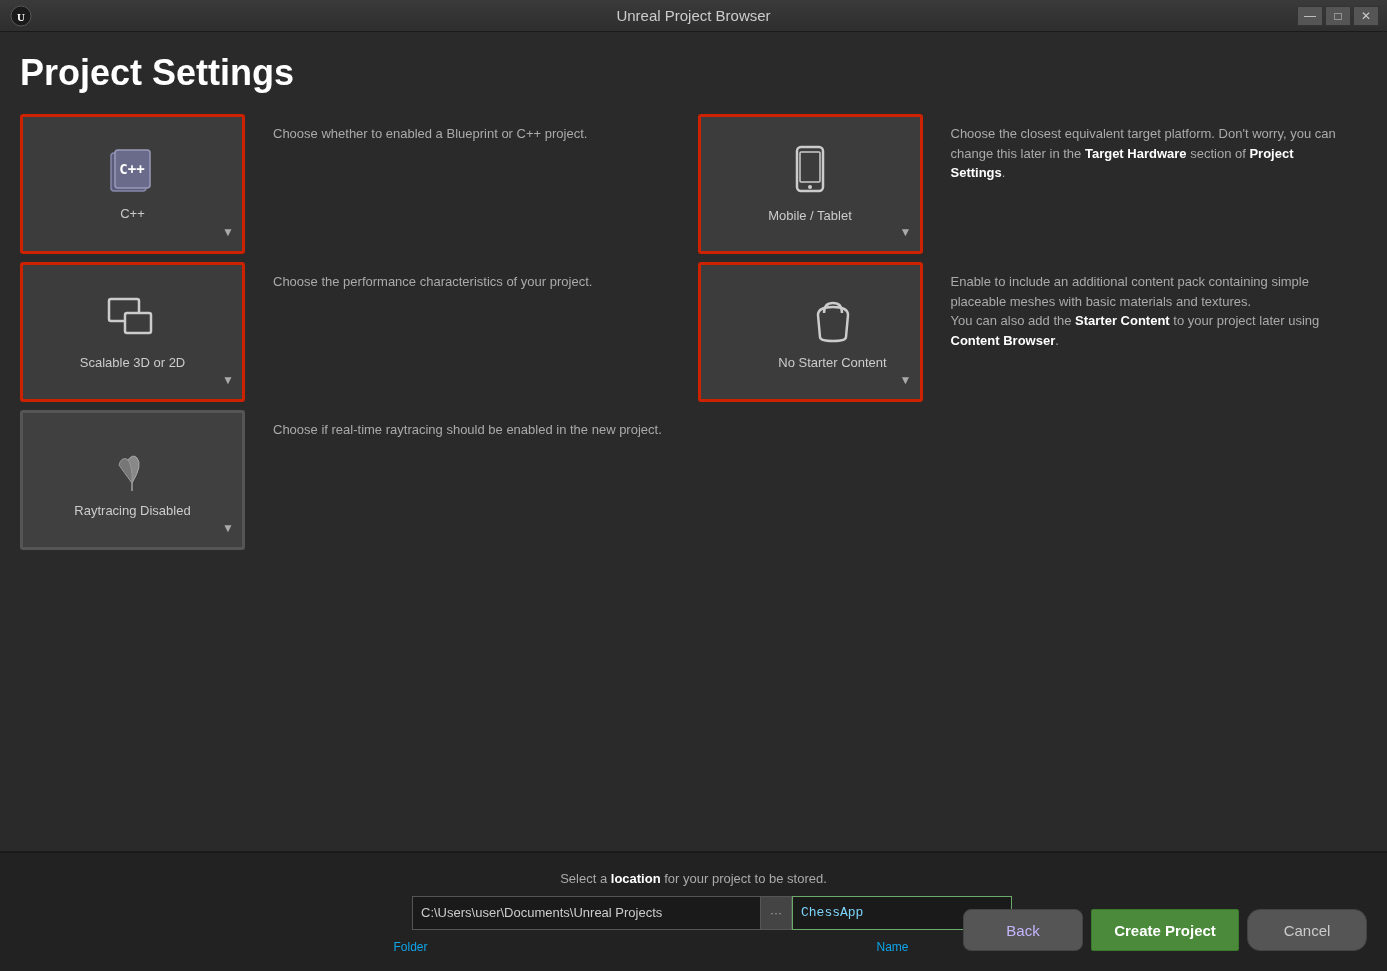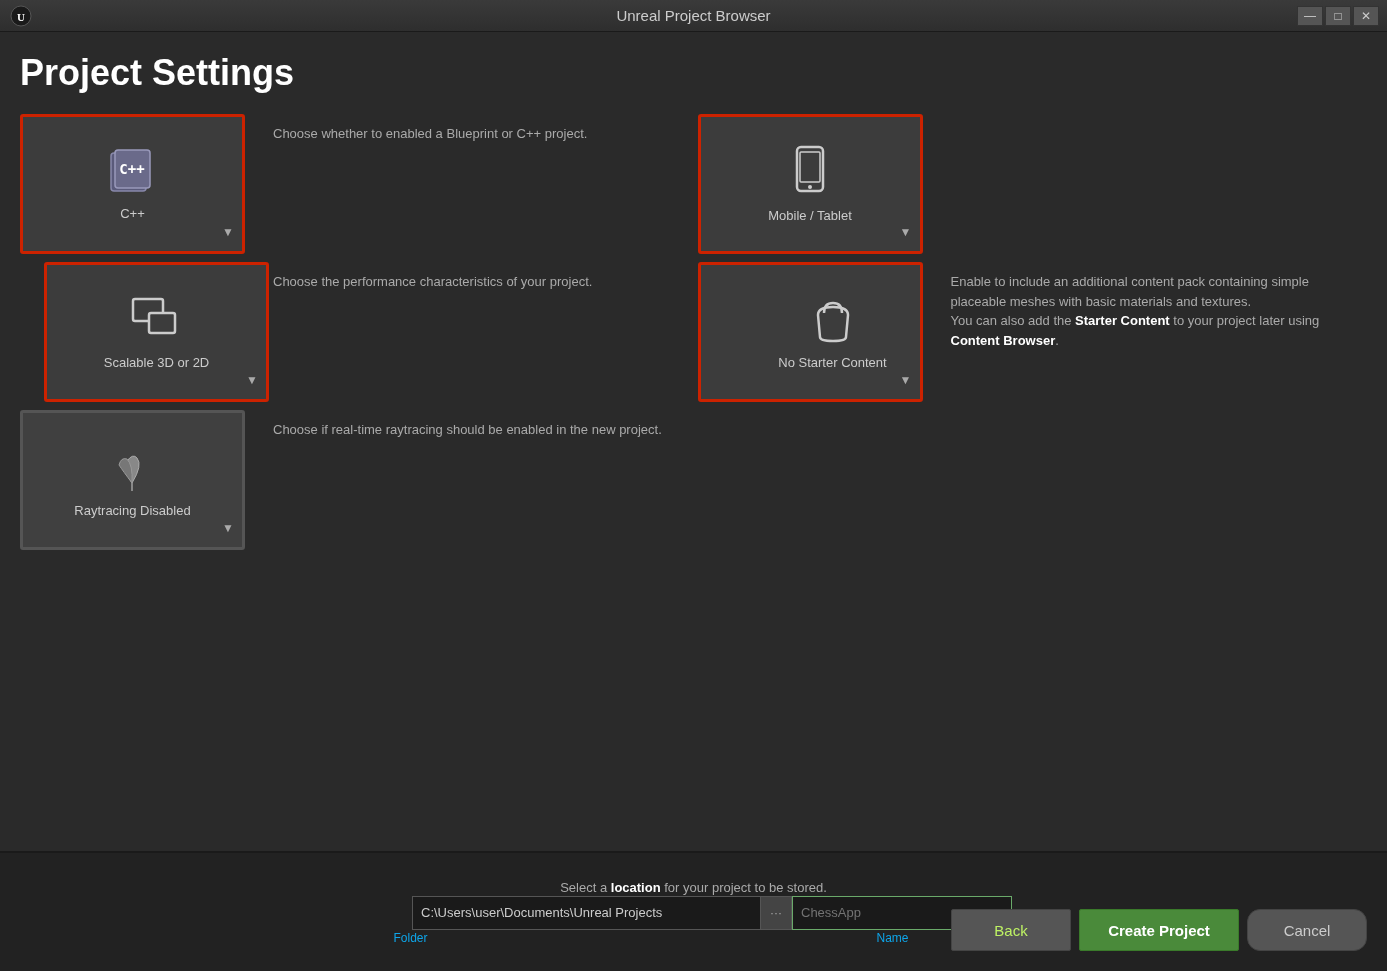--- a/index.html
+++ b/index.html
@@ -129,21 +129,21 @@
       bottom: 0;
       left: 0;
       right: 0;
       height: 120px;
       background: #222222;
       border-top: 2px solid #1a1a1a;
       display: flex;
       flex-direction: column;
       align-items: center;
       justify-content: center;
-      gap: 1px;
+      gap: 10px;
     }
 
     .location-label {
       font-size: 13px;
       color: #aaaaaa;
     }
     .location-label strong {
       color: #ffffff;
     }
 
@@ -184,47 +184,48 @@
       justify-content: center;
       cursor: pointer;
       font-size: 12px;
     }
 
     .name-input {
       width: 220px;
       height: 34px;
       background: #1a1a1a;
       border: 1px solid #6aaa6a;
-      color: #737373;
+      color: #7dd3fc;
       font-size: 13px;
       padding: 12px 8px;
       outline: none;
+      font-family: Liberation Mono, monospace;
     }
 
     .bottom-buttons {
       position: absolute;
       bottom: 20px;
       right: 20px;
       display: flex;
       gap: 8px;
     }
 
     .btn-back {
       width: 120px;
       height: 42px;
       background: #555555;
       border: 1px solid #444;
-      color: #bef264;
+      color: #c4b5fd;
       font-size: 15px;
       cursor: pointer;
-      border-radius: 2px;
+      border-radius: 8px;
     }
 
     .btn-create {
-      width: 160px;
+      width: 148px;
       height: 42px;
       background: #4a8a3a;
       border: 1px solid #3a7a2a;
       color: #ffffff;
       font-size: 15px;
       font-weight: bold;
       cursor: pointer;
       border-radius: 2px;
     }
 
@@ -311,22 +312,25 @@
 
           <rect x="15" y="7" width="20" height="30" rx="1" fill="none" stroke="#cccccc" stroke-width="1.5"></rect>
 
           <circle cx="25" cy="42" r="2" fill="#cccccc"></circle>
         </svg>
       </div>
       <span class="option-tile-label">Mobile / Tablet</span>
       <span class="dropdown-arrow">▼</span>
     </div>
 
-
-    <div class="option-tile" style="grid-column:1; grid-row:2;margin-left:24px;">
+    <div class="option-description" style="grid-column:4; grid-row:1;">
+      <span>Choose the closest equivalent target platform. Don't worry, you can change this later in the <strong>Target Hardware</strong> section of <strong>Project Settings</strong>.</span>
+    </div>
+
+    <div class="option-tile" style="grid-column:1; grid-row:2;">
       <div class="svg-icon">
         <svg width="55" height="52" viewBox="0 0 55 52">
 
           <rect x="4" y="4" width="30" height="22" rx="2" fill="none" stroke="#cccccc" stroke-width="2.5"></rect>
 
           <rect x="20" y="18" width="26" height="20" rx="2" fill="#3c3c3c" stroke="#cccccc" stroke-width="2.5"></rect>
         </svg>
       </div>
       <span class="option-tile-label">Scalable 3D or 2D</span>
       <span class="dropdown-arrow">▼</span>

